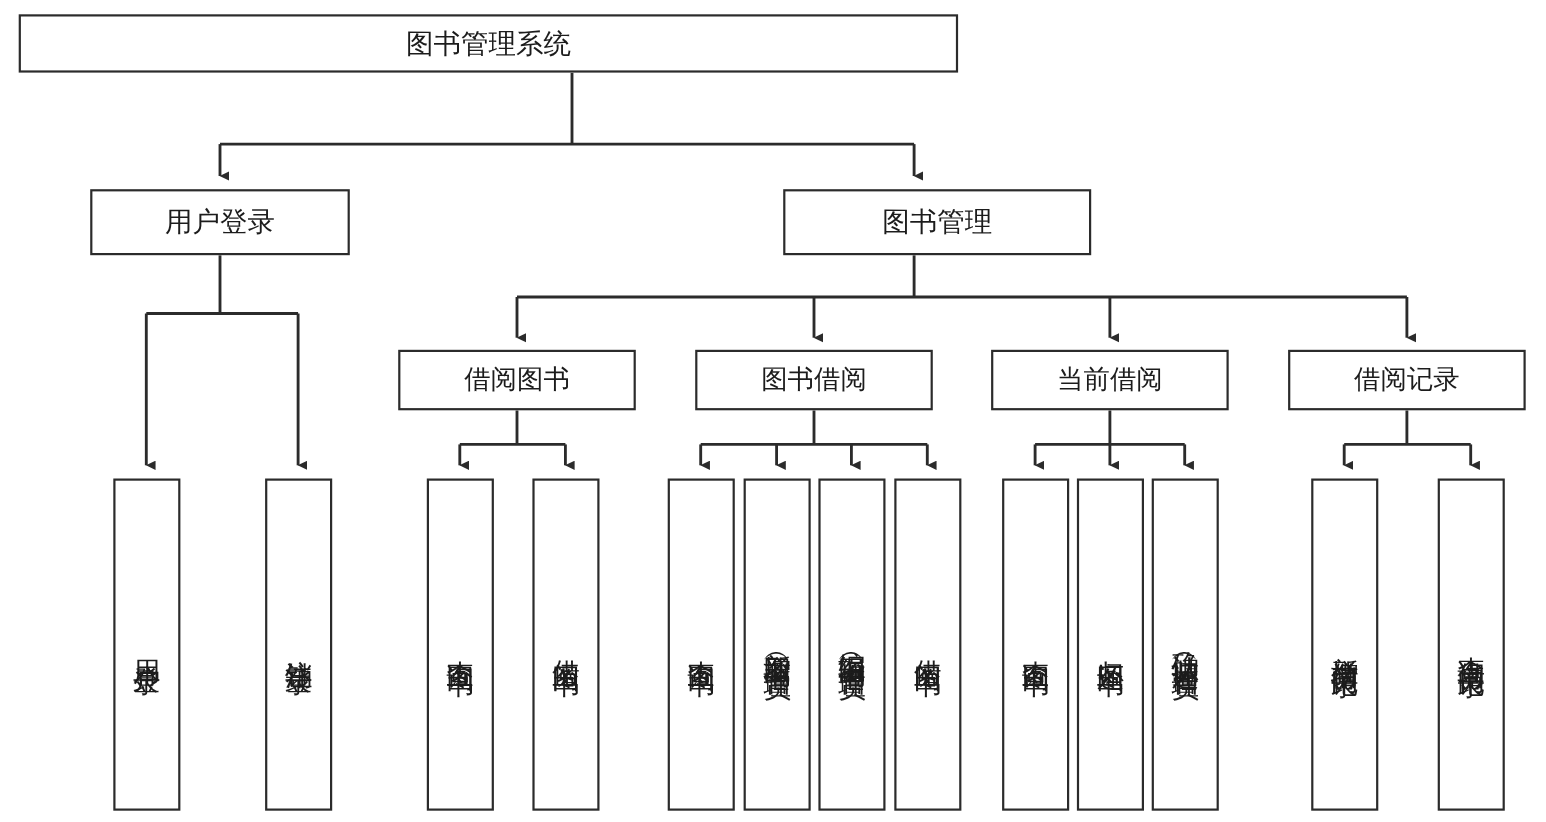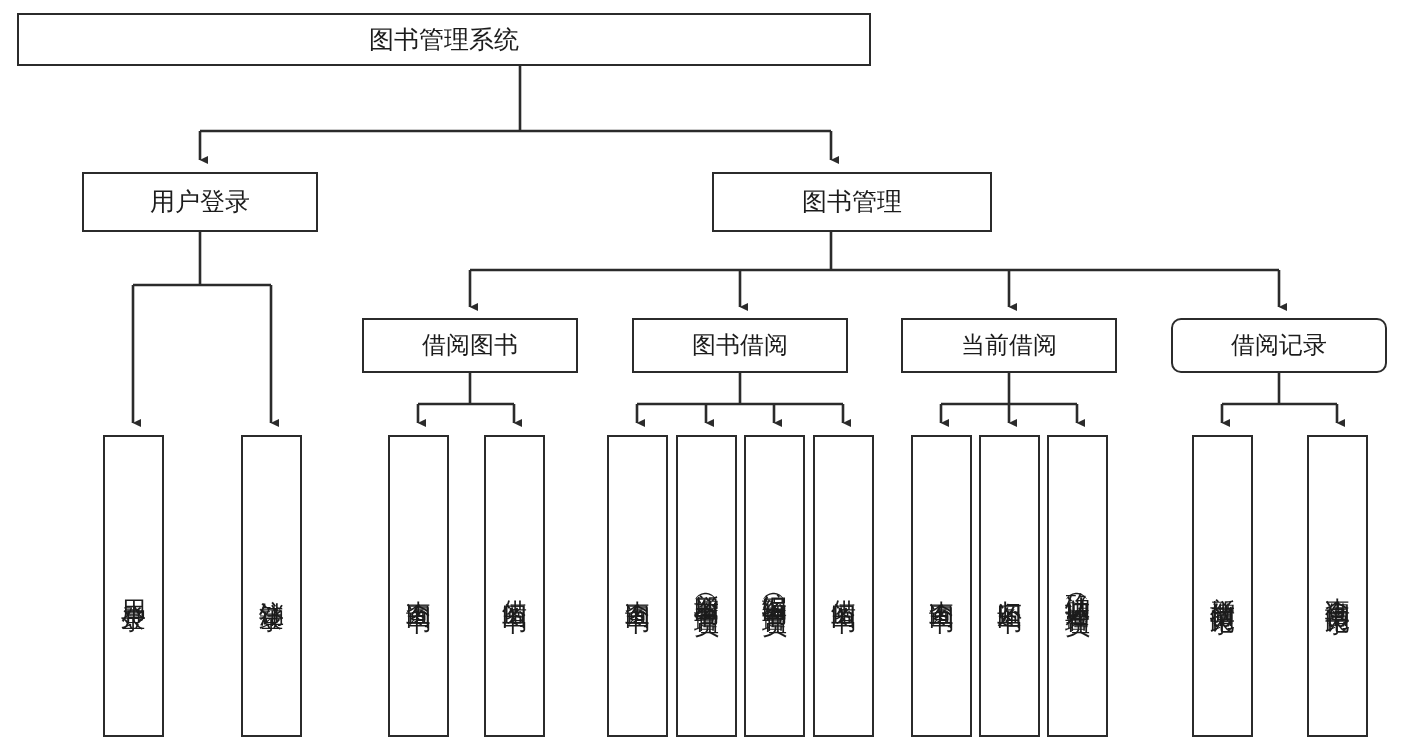--- a/index.html
+++ b/index.html
@@ -152,21 +152,21 @@
   </div>
 
   <div class="node tier3 horiz" style="left:632px; top:318px; width:216px; height:55px;">
     <span class="node-label">图书借阅</span>
   </div>
 
   <div class="node tier3 horiz" style="left:901px; top:318px; width:216px; height:55px;">
     <span class="node-label">当前借阅</span>
   </div>
 
-  <div class="node tier3 horiz" style="left:1171px; top:318px; width:216px; height:55px;border-radius:10px;">
+  <div class="node tier3 horiz" style="left:1171px; top:318px; width:216px; height:55px;">
     <span class="node-label">借阅记录</span>
   </div>
 
   <div class="node leaf" style="left:103px; top:435px; width:61px; height:302px;">
     <span class="node-label">用户登录</span>
   </div>
 
   <div class="node leaf" style="left:241px; top:435px; width:61px; height:302px;">
     <span class="node-label">注销登录</span>
   </div>

